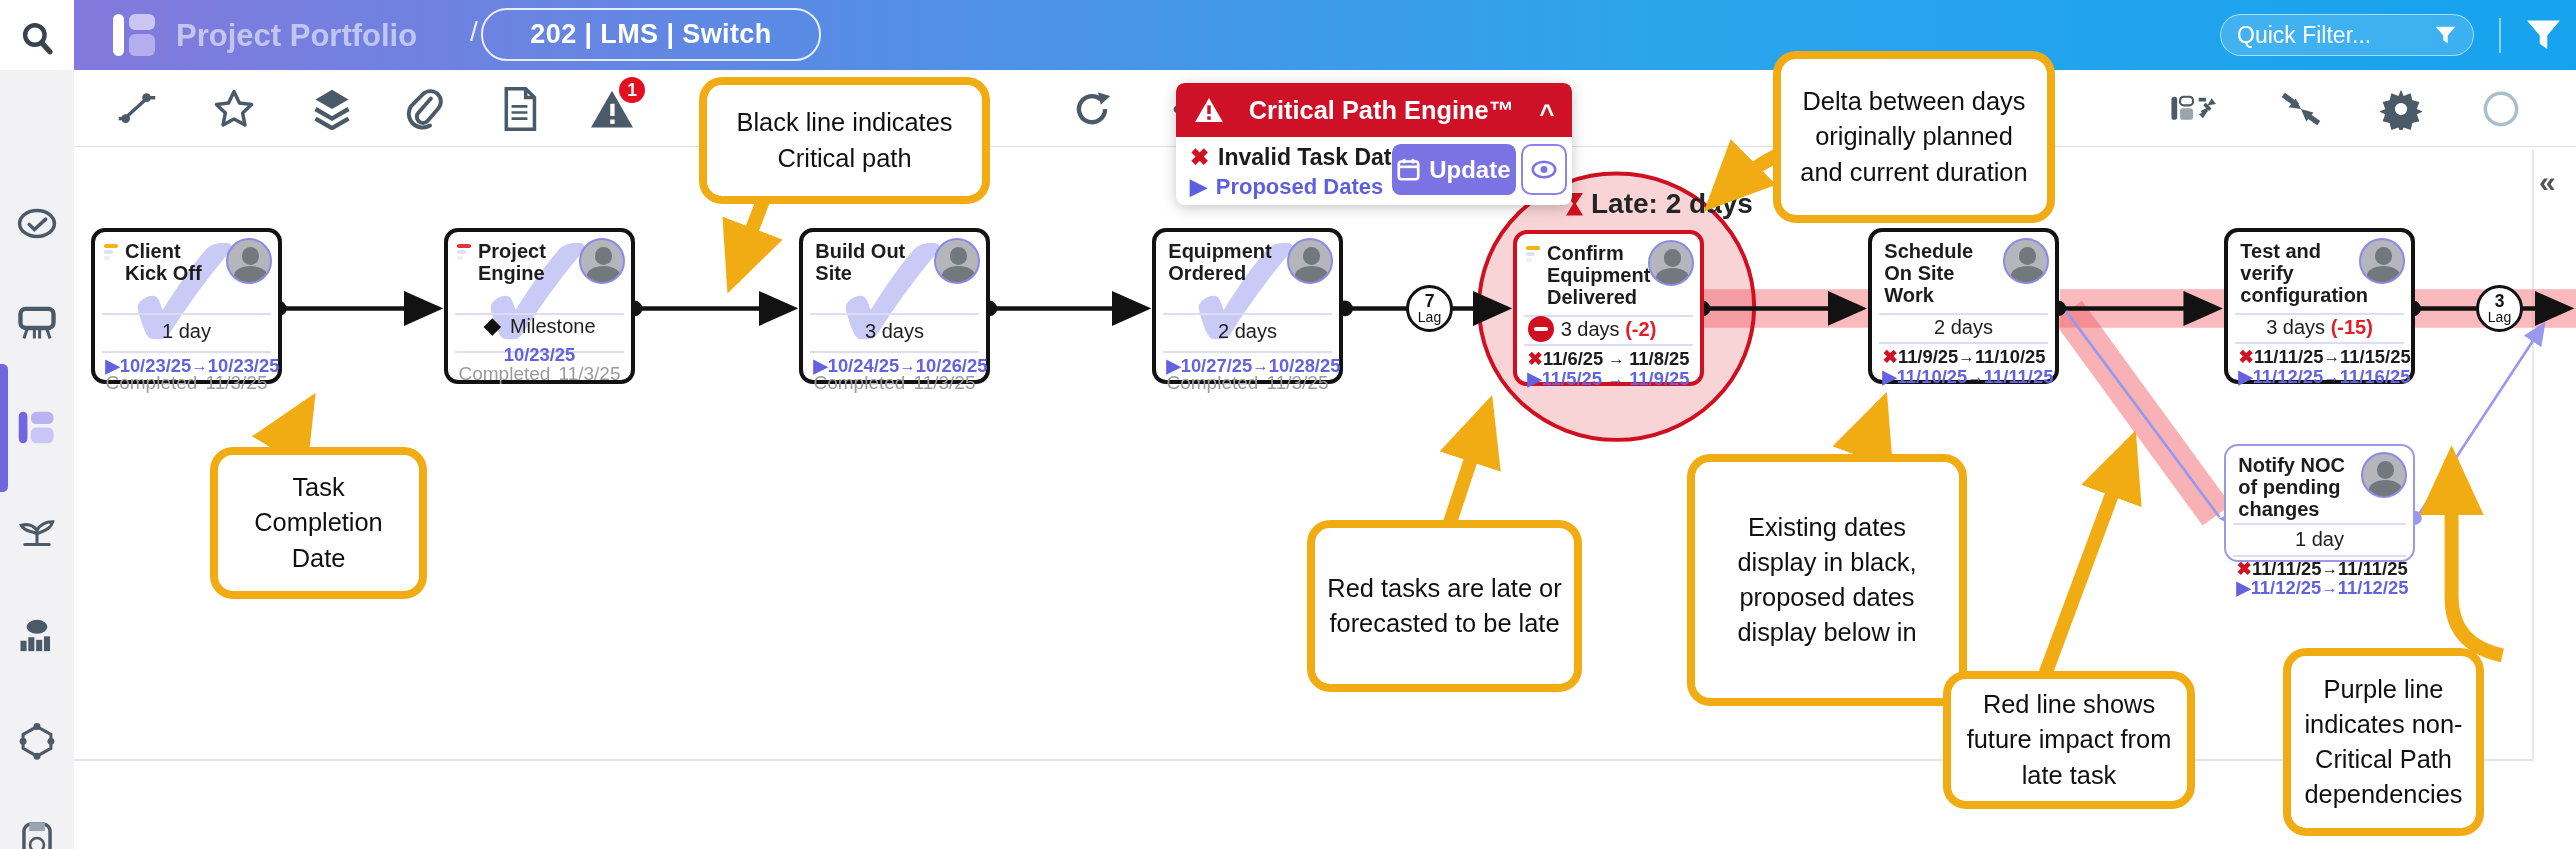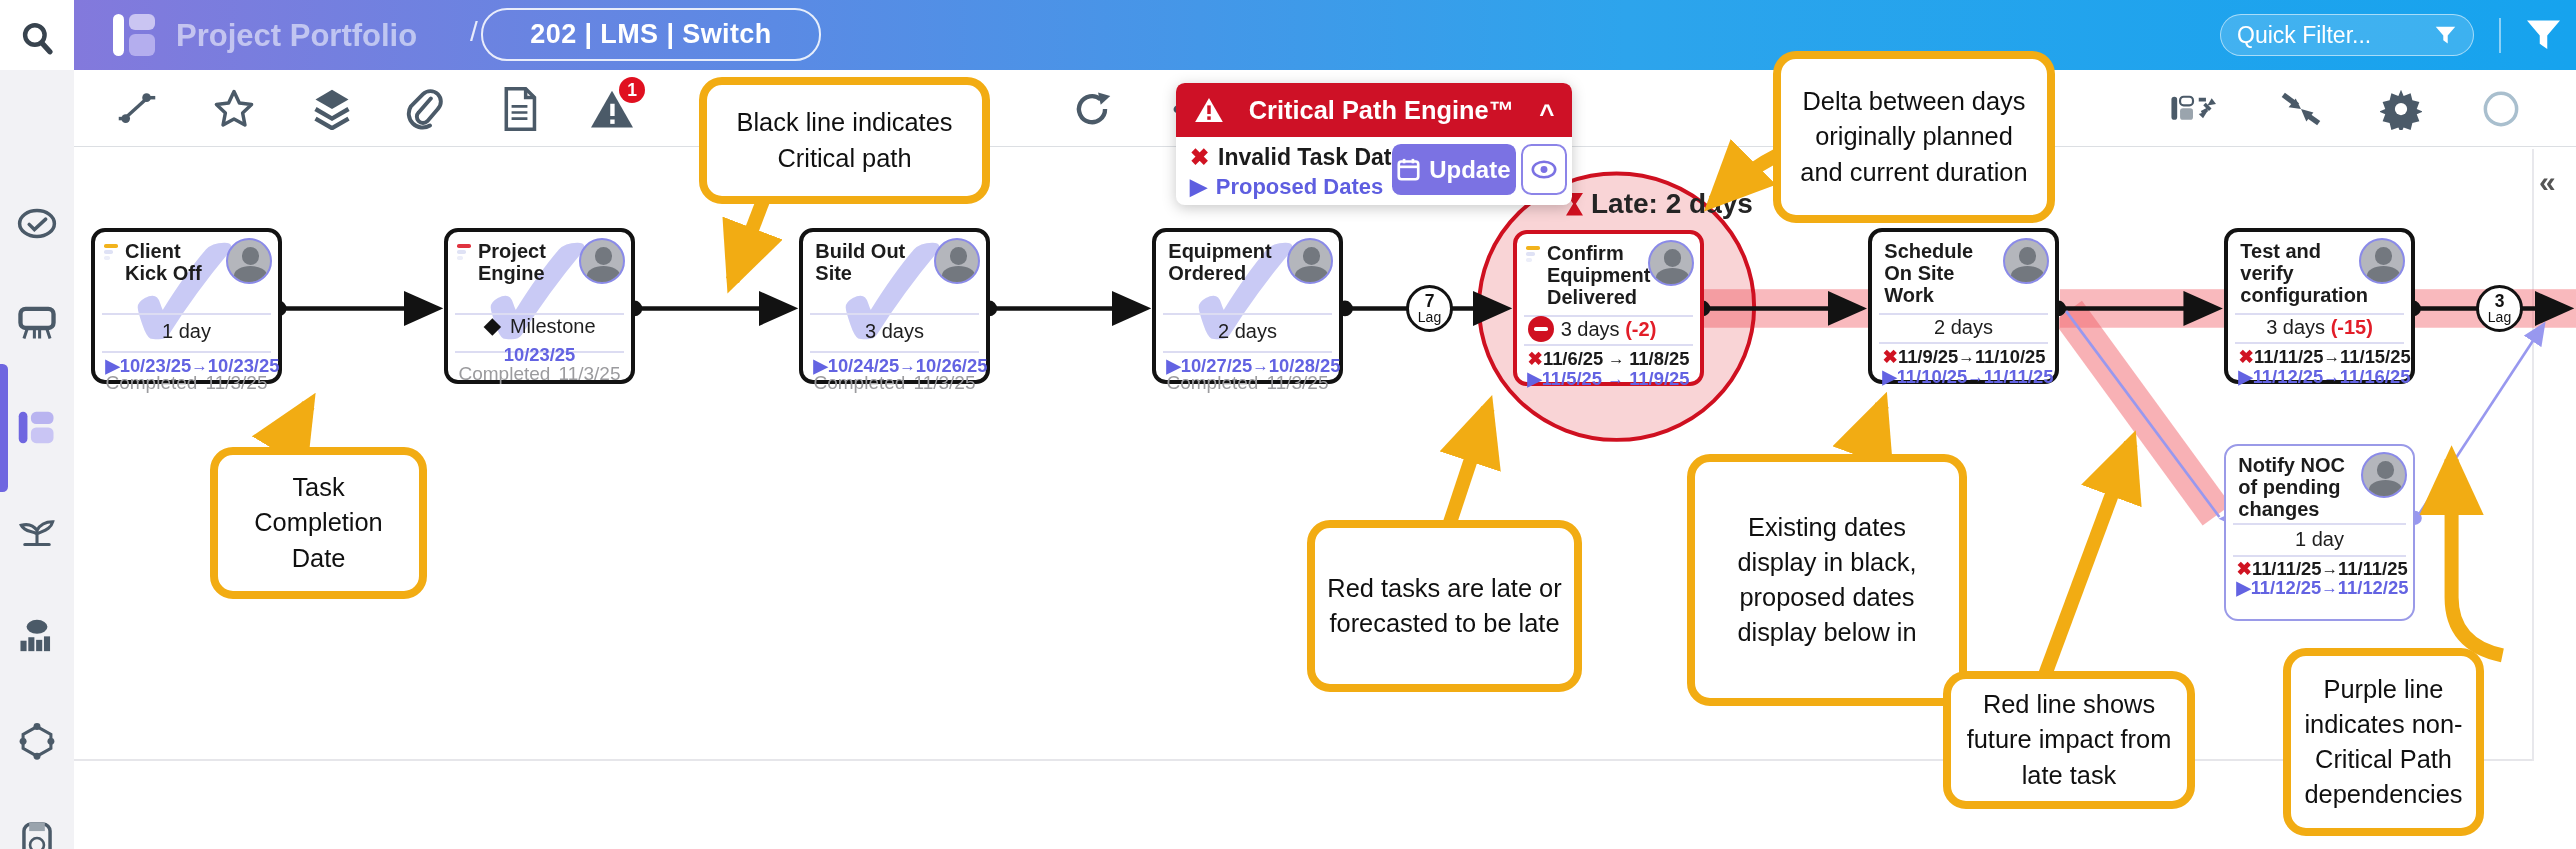--- a/index.html
+++ b/index.html
@@ -56,21 +56,21 @@
   
   #canvas { position:absolute; left:74px; top:147px; width:2502px; height:703px; background:#fff; overflow:visible; }
   .h-rule { position:absolute; left:74px; top:759px; width:2459px; height:1.8px; background:#e6e6ea; z-index:1; }
   .v-rule { position:absolute; left:2532px; top:149px; width:1.8px; height:612px; background:#e8e8ec; z-index:1; }
   .collapse-chip { position:absolute; left:2539px; top:165px; font-size:30px; color:#555; z-index:2; font-weight:700; }
 
   
   .task-card { position:absolute; width:191px; height:156px; background:#fff; border:4.4px solid #121212;
     border-radius:14px; z-index:4; }
   .task-card.red { border-color:#cf1020; }
-  .task-card.noc { border:2.6px solid #9a9ae8; height:177px; }
+  .task-card.noc { border:2.6px solid #9a9ae8; height:118px; }
   .card-title { position:absolute; top:8px; left:12.3px; right:54px; font-size:20px; font-weight:700; color:#1c1c1c; line-height:1.1; z-index:2; }
   .card-title.pad { left:30px; }
   .prio { position:absolute; left:8.8px; top:12.3px; width:16px; z-index:2; }
   .prio i { display:block; height:3.5px; border-radius:1.8px; margin-bottom:2.6px; }
   .prio.yellow i:nth-child(1){ width:14px; background:#f2b31c; }
   .prio.red    i:nth-child(1){ width:14px; background:#e03440; }
   .prio i:nth-child(2){ width:9.6px; background:#dfe2f5; }
   .prio i:nth-child(3){ width:6.1px;  background:#eceef9; }
   .avatar { position:absolute; top:6.1px; right:6.1px; width:46px; height:46px; border-radius:50%;
     border:2.6px solid #8a8ae8; background:#b4b6bc; overflow:hidden; z-index:2; }

